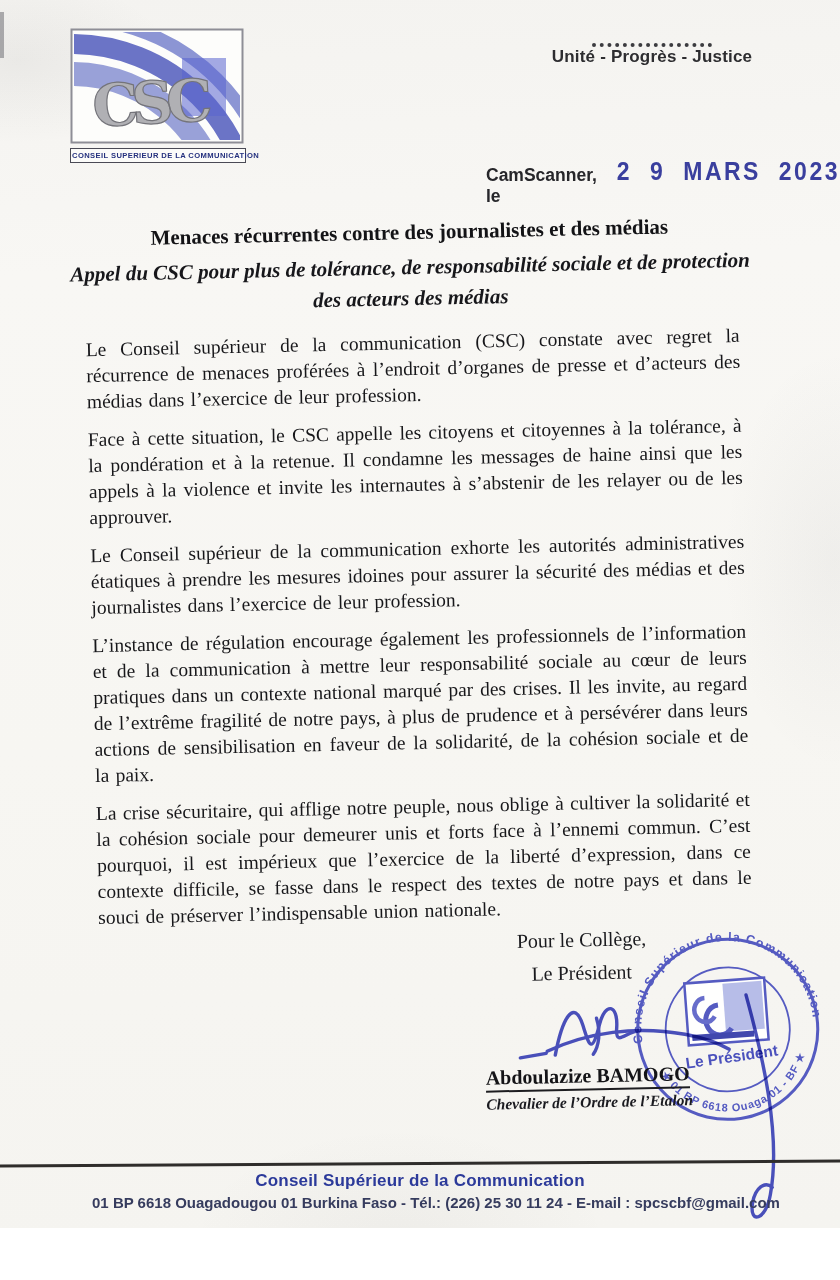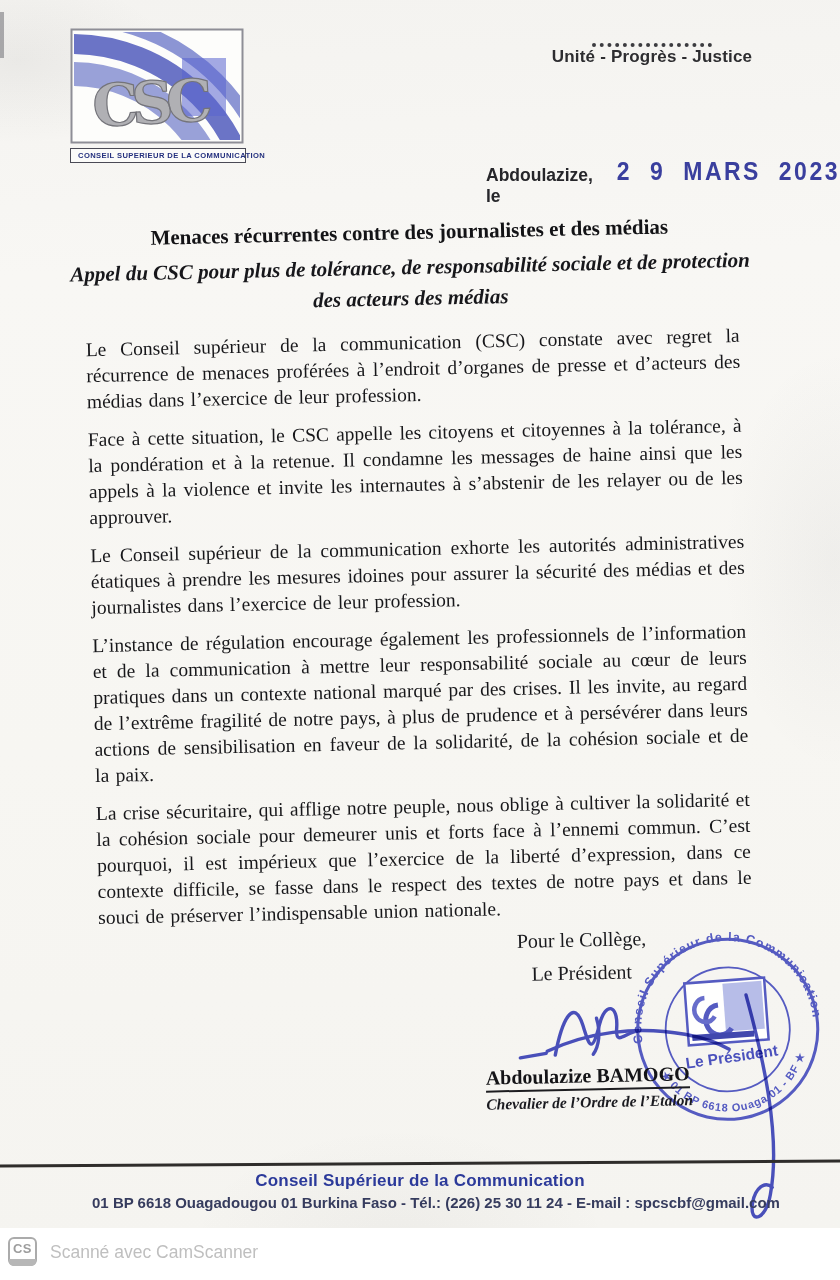--- a/index.html
+++ b/index.html
@@ -11,21 +11,21 @@
          background:
            radial-gradient(220px 120px at 18px 60px,rgba(90,90,90,.07),transparent 70%),
            radial-gradient(160px 300px at 835px 560px,rgba(80,80,90,.05),transparent 70%),
            radial-gradient(300px 160px at 400px 1240px,rgba(60,60,60,.04),transparent 70%);}
   .edge-mark{position:absolute;left:0;top:12px;width:4px;height:46px;background:#6f6f74;opacity:.55;}
 
   
   .logo-wrap{position:absolute;left:70px;top:28px;width:176px;}
   .logo-caption{border:1.5px solid #4a4a55;background:#fbfbf9;color:#24307e;
         font-size:7.6px;font-weight:bold;letter-spacing:.4px;text-align:right;
-        padding:2px 7px;margin-top:-2px;white-space:nowrap;}
+        padding:2px 1px;margin-top:-2px;white-space:nowrap;}
   .country-block{position:absolute;left:492px;top:36px;width:320px;text-align:center;}
   .country{font-size:21px;font-weight:800;letter-spacing:1.2px;color:#27272a;}
   .dotted-divider{width:120px;height:0;border-bottom:4px dotted #3c3c40;margin:7px auto 0 auto;}
   .motto{font-size:17px;font-weight:bold;color:#2d2d30;letter-spacing:.2px;}
   .dateline{position:absolute;left:486px;top:160px;display:flex;align-items:baseline;gap:16px;}
   .date-label{font-size:17.5px;font-weight:bold;color:#26262a;}
   .date-stamp{font-size:23px;font-weight:bold;color:#3a3f9e;letter-spacing:2.5px;word-spacing:9px;
         transform:scaleY(1.12);transform-origin:bottom;white-space:pre;}
 
   
@@ -90,21 +90,21 @@
       </svg>
       <div class="logo-caption">CONSEIL SUPERIEUR DE LA COMMUNICATION</div>
     </div>
 
     <div class="country-block">
       <div class="dotted-divider"></div>
       <div class="motto">Unité - Progrès - Justice</div>
     </div>
 
     <div class="dateline">
-      <span class="date-label">Abdoulazize, le</span>
+      <span class="date-label">CamScanner, le</span>
       <span class="date-stamp">2 9 MARS 2023</span>
     </div>
 
     <div class="doc-body">
       <div class="letter-title">Menaces récurrentes contre des journalistes et des médias</div>
       <div class="letter-subtitle">Appel du CSC pour plus de tolérance, de responsabilité sociale et de protection des acteurs des médias</div>
 
       <p class="para" style="margin-top:16px;">Le Conseil supérieur de la communication (CSC) constate avec regret la récurrence de menaces proférées à l’endroit d’organes de presse et d’acteurs des médias dans l’exercice de leur profession.</p>
       <p class="para">Face à cette situation, le CSC appelle les citoyens et citoyennes à la tolérance, à la pondération et à la retenue. Il condamne les messages de haine ainsi que les appels à la violence et invite les internautes à s’abstenir de les relayer ou de les approuver.</p>
       <p class="para">Le Conseil supérieur de la communication exhorte les autorités administratives étatiques à prendre les mesures idoines pour assurer la sécurité des médias et des journalistes dans l’exercice de leur profession.</p>
@@ -154,19 +154,13 @@
           <div class="signatory-title">Chevalier de l’Ordre de l’Etalon</div>
         </div>
       </div>
     </div>
 
     <div class="footer-divider"></div>
     <div class="footer-org">Conseil Supérieur de la Communication</div>
     <div class="footer-address">01 BP 6618 Ouagadougou 01 Burkina Faso - Tél.: (226) 25 30 11 24 - E-mail : spcscbf@gmail.com</div>
   </div>
 
-  <div class="scanbar">
-    <div class="cs-icon">
-      <span>CS</span>
-    </div>
-    <div class="cs-label">Scanné avec CamScanner</div>
-  </div>
 </div>
 
 </body></html>

